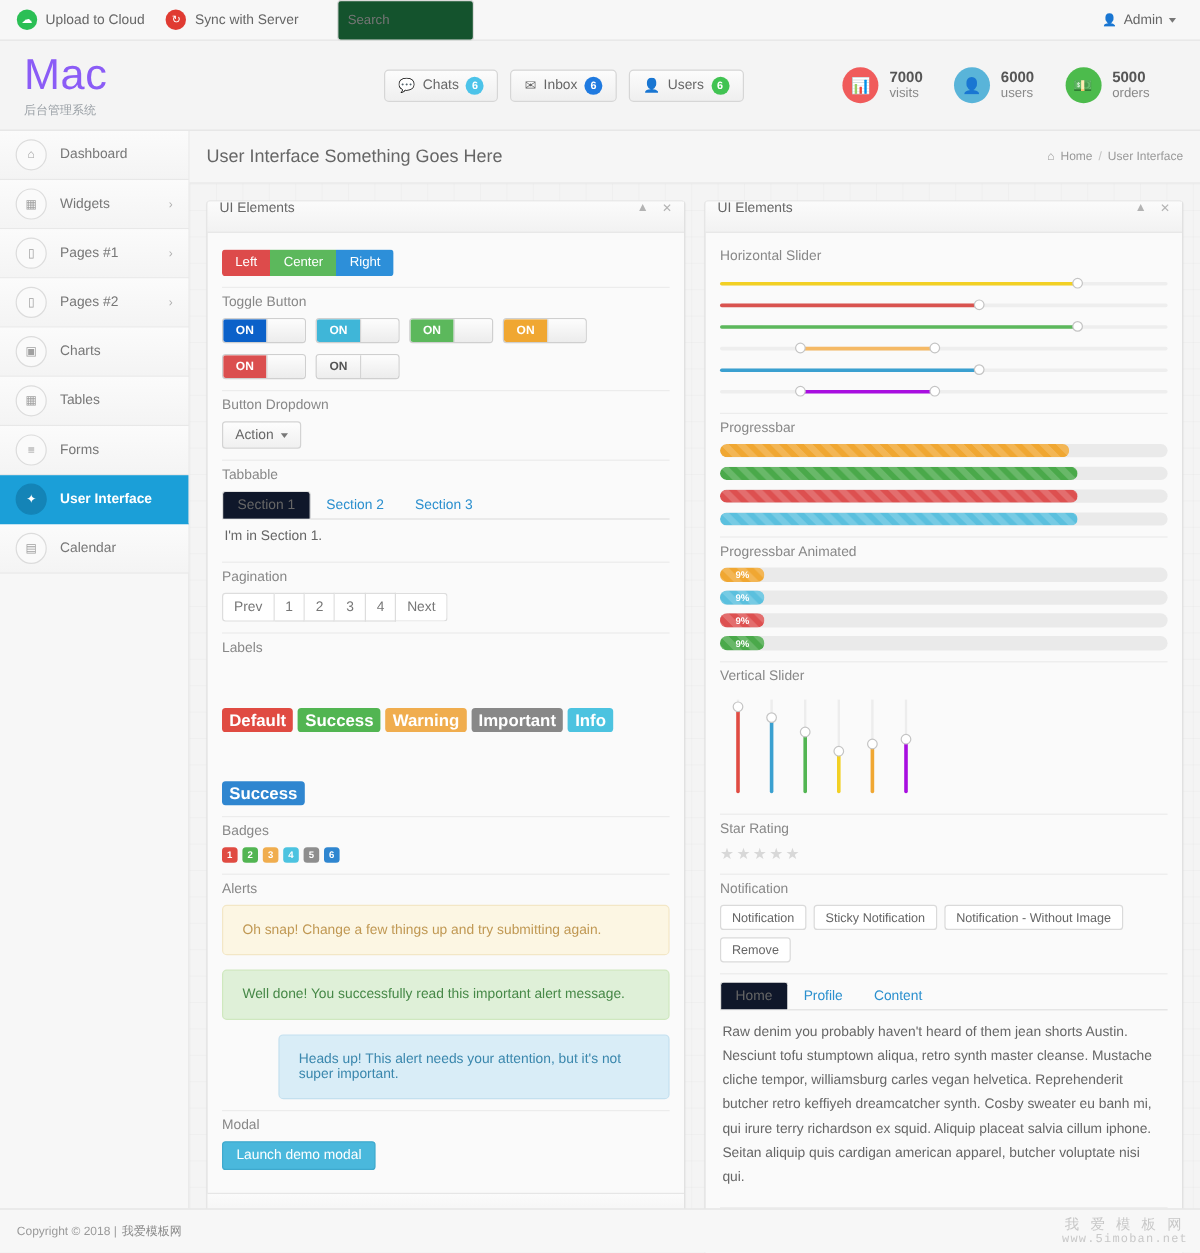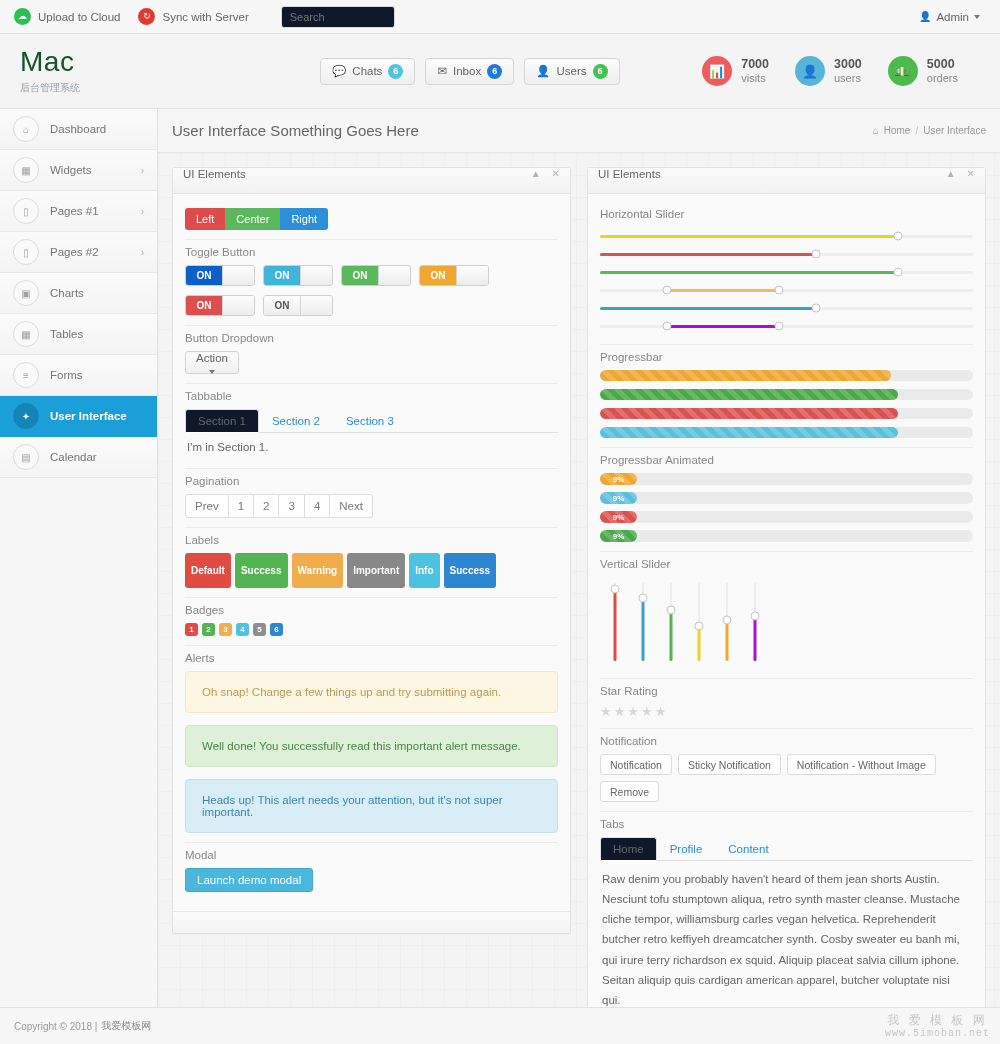--- a/index.html
+++ b/index.html
@@ -21,33 +21,33 @@
     display:flex; align-items:center; padding:0 14px; gap:18px; flex:0 0 34px;
   }
   .tb-item { display:flex; align-items:center; gap:7px; font-size:11.5px; color:#666; cursor:pointer; }
   .circ-ico {
     width:17px;height:17px;border-radius:50%;display:flex;align-items:center;justify-content:center;
     color:#fff;font-size:9px;line-height:1;
   }
   .circ-green { background:#2bbf55; }
   .circ-red { background:#e03b32; }
   .tb-search {
-    margin-left:14px; width:114px;height:22px;border:1px solid #dcdcdc;background:#0f172a;border-radius:3px;
+    margin-left:14px; width:114px;height:34px;border:1px solid #dcdcdc;background:#14532d;border-radius:3px;
     font-size:11px;color:#999;padding:4px 8px; font-family:"Liberation Sans",sans-serif;
   }
   .tb-right { margin-left:auto; display:flex; align-items:center; gap:5px; font-size:11.5px; color:#666; padding-right:6px; cursor:pointer;}
   .tb-right .person { font-size:10px; color:#777; }
 
   
   .header {
     height:75px; background:#f4f4f4; border-bottom:1px solid #e4e4e4;
     display:flex; align-items:center; padding:0 20px; position:relative; flex:0 0 75px;
   }
   .brand { width:140px; }
-  .brand-name { font-size:28px; color:#14532d; font-weight:400; letter-spacing:.5px; line-height:1; }
+  .brand-name { font-size:36px; color:#8b5cf6; font-weight:400; letter-spacing:.5px; line-height:1; }
   .brand-sub { font-size:10px; color:#9aa0a6; margin-top:5px; }
 
   .hdr-btns { display:flex; gap:10px; margin-left:160px; }
   .hdr-btn {
     height:27px; background:linear-gradient(#fcfcfc,#efefef); border:1px solid #d6d6d6; border-radius:4px;
     display:flex;align-items:center;gap:6px;padding:0 11px;font-size:11.5px;color:#666;cursor:pointer;
   }
   .pill { min-width:15px;height:15px;border-radius:50%;color:#fff;font-size:9px;display:flex;align-items:center;justify-content:center;padding:0 3px; font-weight:bold;}
   .pill-cyan { background:#4cc3e9; }
   .pill-blue { background:#1f7ae0; }
@@ -112,55 +112,55 @@
   .toggles { display:flex; flex-wrap:wrap; gap:9px 8px; }
   .toggle { width:70px;height:21px;border:1px solid #cfcfcf;border-radius:3px;display:flex;overflow:hidden;cursor:pointer;background:#fff;}
   .tg-on { flex:0 0 36px; display:flex;align-items:center;justify-content:center;font-size:10px;color:#fff;font-weight:bold; }
   .tg-knob { flex:1; background:linear-gradient(#fdfdfd,#ececec); border-left:1px solid #d4d4d4; }
   .tg-dblue { background:#0b61c9; } .tg-cyan { background:#3fb6d8; } .tg-green { background:#5cb85c; }
   .tg-orange { background:#f0a732; } .tg-red { background:#db4f4f; }
   .tg-default { background:linear-gradient(#fdfdfd,#ededed); color:#555 !important; }
 
   
   .drop-btn { display:inline-flex; align-items:center; gap:6px; height:23px; padding:0 10px;
-    border:1px solid #d3d3d3; border-radius:3px; background:linear-gradient(#fdfdfd,#f0f0f0); font-size:11.5px; color:#666; cursor:pointer;flex-direction:column; }
+    border:1px solid #d3d3d3; border-radius:3px; background:linear-gradient(#fdfdfd,#f0f0f0); font-size:11.5px; color:#666; cursor:pointer; }
   .caret { border-left:3.5px solid transparent;border-right:3.5px solid transparent;border-top:4px solid #777; }
 
   
   .tabs { display:flex; border-bottom:1px solid #e0e0e0; }
   .tab { padding:5px 12px; font-size:11.5px; color:#2a8fce; cursor:pointer; border:1px solid transparent; margin-bottom:-1px; border-radius:3px 3px 0 0;}
   .tab.active { background:#0f172a; border-color:#e0e0e0; border-bottom-color:#fff; color:#666; }
   .tab-pane { padding:8px 2px 6px 2px; font-size:11.5px; color:#666; }
 
   
   .pager { display:inline-flex; }
   .pg { height:24px; min-width:24px; padding:0 9px; border:1px solid #ddd; border-left:none; background:#fff;
         display:flex;align-items:center;justify-content:center;font-size:11.5px;color:#777;cursor:pointer;}
   .pg:first-child { border-left:1px solid #ddd; border-radius:3px 0 0 3px; }
   .pg:last-child { border-radius:0 3px 3px 0; }
 
   
   .labels { display:flex; gap:4px; flex-wrap:wrap; }
-  .lab { padding:12px 6px; border-radius:3px; color:#fff; font-size:10px; font-weight:bold; }
+  .lab { padding:2px 6px; border-radius:3px; color:#fff; font-size:14px; font-weight:bold;margin-top:37px; }
   .l-red{background:#e04b42;} .l-green{background:#52b552;} .l-orange{background:#f0ad4e;}
   .l-gray{background:#888;} .l-cyan{background:#4cc3e0;} .l-blue{background:#2f86d0;}
 
   
   .badges { display:flex; gap:4px; }
   .badge { width:13px;height:13px;border-radius:3px;color:#fff;font-size:8px;font-weight:bold;
            display:flex;align-items:center;justify-content:center; }
   .b1{background:#e04b42;} .b2{background:#52b552;} .b3{background:#f0ad4e;}
   .b4{background:#4cc3e0;} .b5{background:#8e8e8e;} .b6{background:#2f86d0;}
 
   
   .alert { border-radius:4px; padding:14px 16px; font-size:11.5px; margin-bottom:12px; }
   .alert:last-child{margin-bottom:0;}
   .a-warn { background:#fcf6e3; border:1px solid #f3e7c6; color:#c09853; }
   .a-ok { background:#dff0d8; border:1px solid #cfe8bf; color:#468847; }
-  .a-info { background:#d9edf7; border:1px solid #c4e0ef; color:#3a87ad; }
+  .a-info { background:#d9edf7; border:1px solid #c4e0ef; color:#3a87ad;margin-left:47px; }
 
   .btn-primary { display:inline-flex;align-items:center;height:24px;padding:0 11px;background:#4ab8dc;
      border:1px solid #3fa9cd; border-radius:3px; color:#fff; font-size:11.5px; cursor:pointer; }
 
   
   .sl-row { height:18px; display:flex; align-items:center; position:relative; }
   .sl-track { position:absolute; left:0; right:0; height:3px; background:#eee; border-radius:2px; }
   .sl-fill { position:absolute; height:3px; border-radius:2px; }
   .sl-handle { position:absolute; width:9px;height:9px;border-radius:50%;background:#fff;border:1px solid #c4c4c4;
      top:50%; transform:translate(-50%,-50%); cursor:pointer; }
@@ -254,21 +254,21 @@
       <div class="stat">
         <div class="stat-circ sc-red">📊</div>
         <div>
           <div class="stat-num">7000</div>
           <div class="stat-lab">visits</div>
         </div>
       </div>
       <div class="stat">
         <div class="stat-circ sc-blue">👤</div>
         <div>
-          <div class="stat-num">3000</div>
+          <div class="stat-num">6000</div>
           <div class="stat-lab">users</div>
         </div>
       </div>
       <div class="stat">
         <div class="stat-circ sc-green">💵</div>
         <div>
           <div class="stat-num">5000</div>
           <div class="stat-lab">orders</div>
         </div>
       </div>
@@ -602,21 +602,20 @@
               <div class="sec-lab">Notification</div>
               <div class="nbtns" id="nbtns">
                   <div class="nbtn">Notification</div>
                   <div class="nbtn">Sticky Notification</div>
                   <div class="nbtn">Notification - Without Image</div>
                   <div class="nbtn">Remove</div>
                 </div>
             </div>
 
             <div class="sec">
-              <div class="sec-lab">Tabs</div>
               <div class="tabs" id="rtabs">
                   <div class="tab active">Home</div>
                   <div class="tab">Profile</div>
                   <div class="tab">Content</div>
                 </div>
               <div class="tab-pane" style="line-height:1.75;">Raw denim you probably haven't heard of them jean shorts Austin. Nesciunt tofu stumptown aliqua, retro synth master cleanse. Mustache cliche tempor, williamsburg carles vegan helvetica. Reprehenderit butcher retro keffiyeh dreamcatcher synth. Cosby sweater eu banh mi, qui irure terry richardson ex squid. Aliquip placeat salvia cillum iphone. Seitan aliquip quis cardigan american apparel, butcher voluptate nisi qui.</div>
             </div>
 
             <div class="sec">
               <div class="sec-lab">Datepicker</div>

